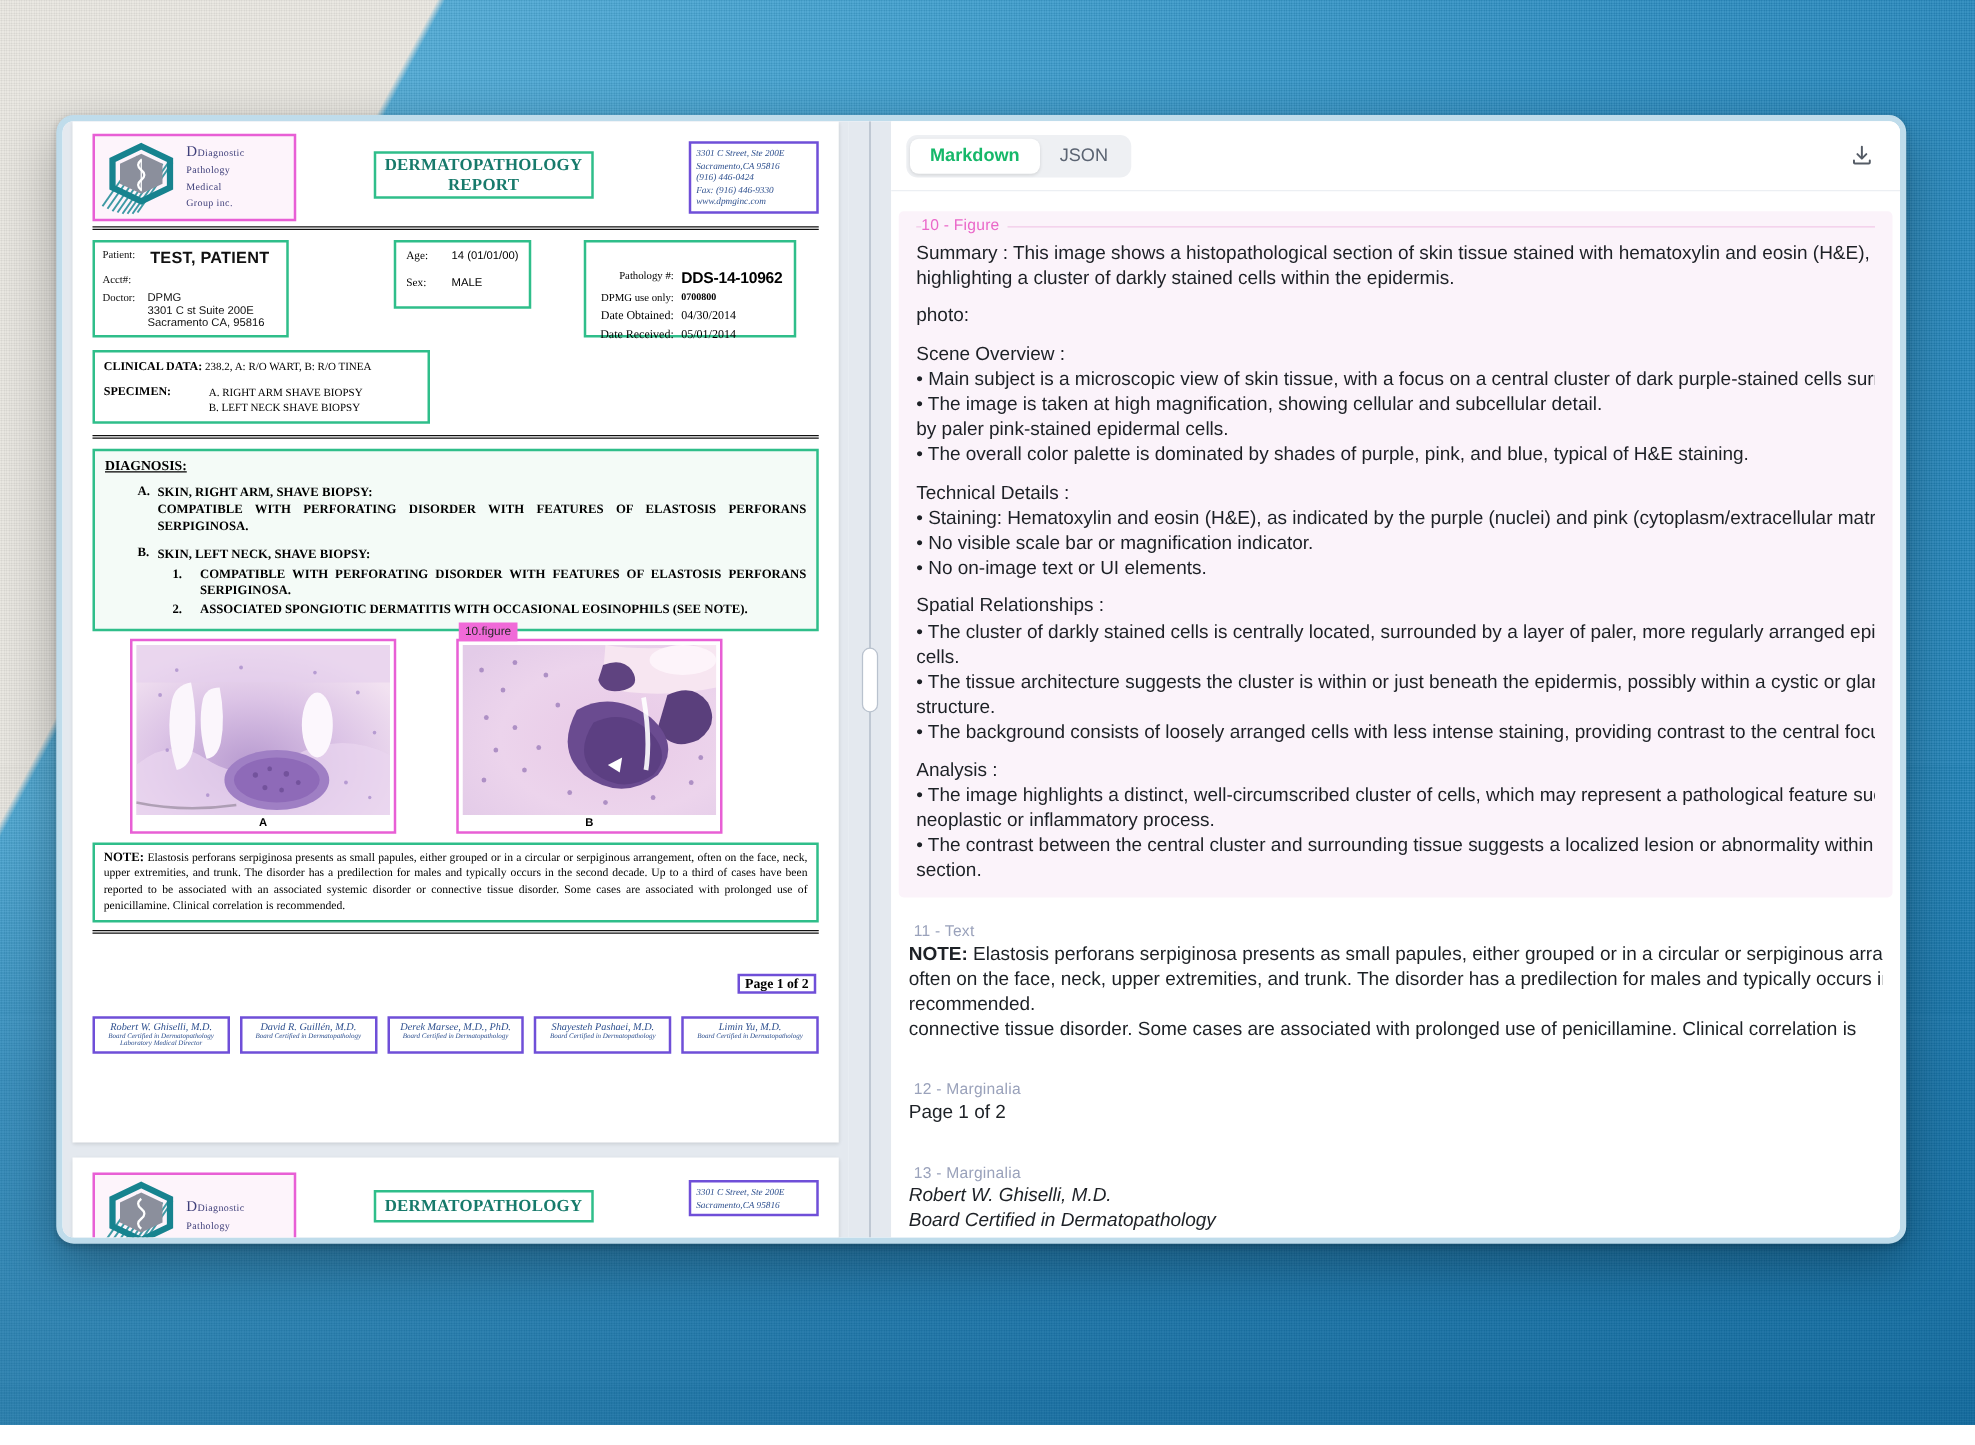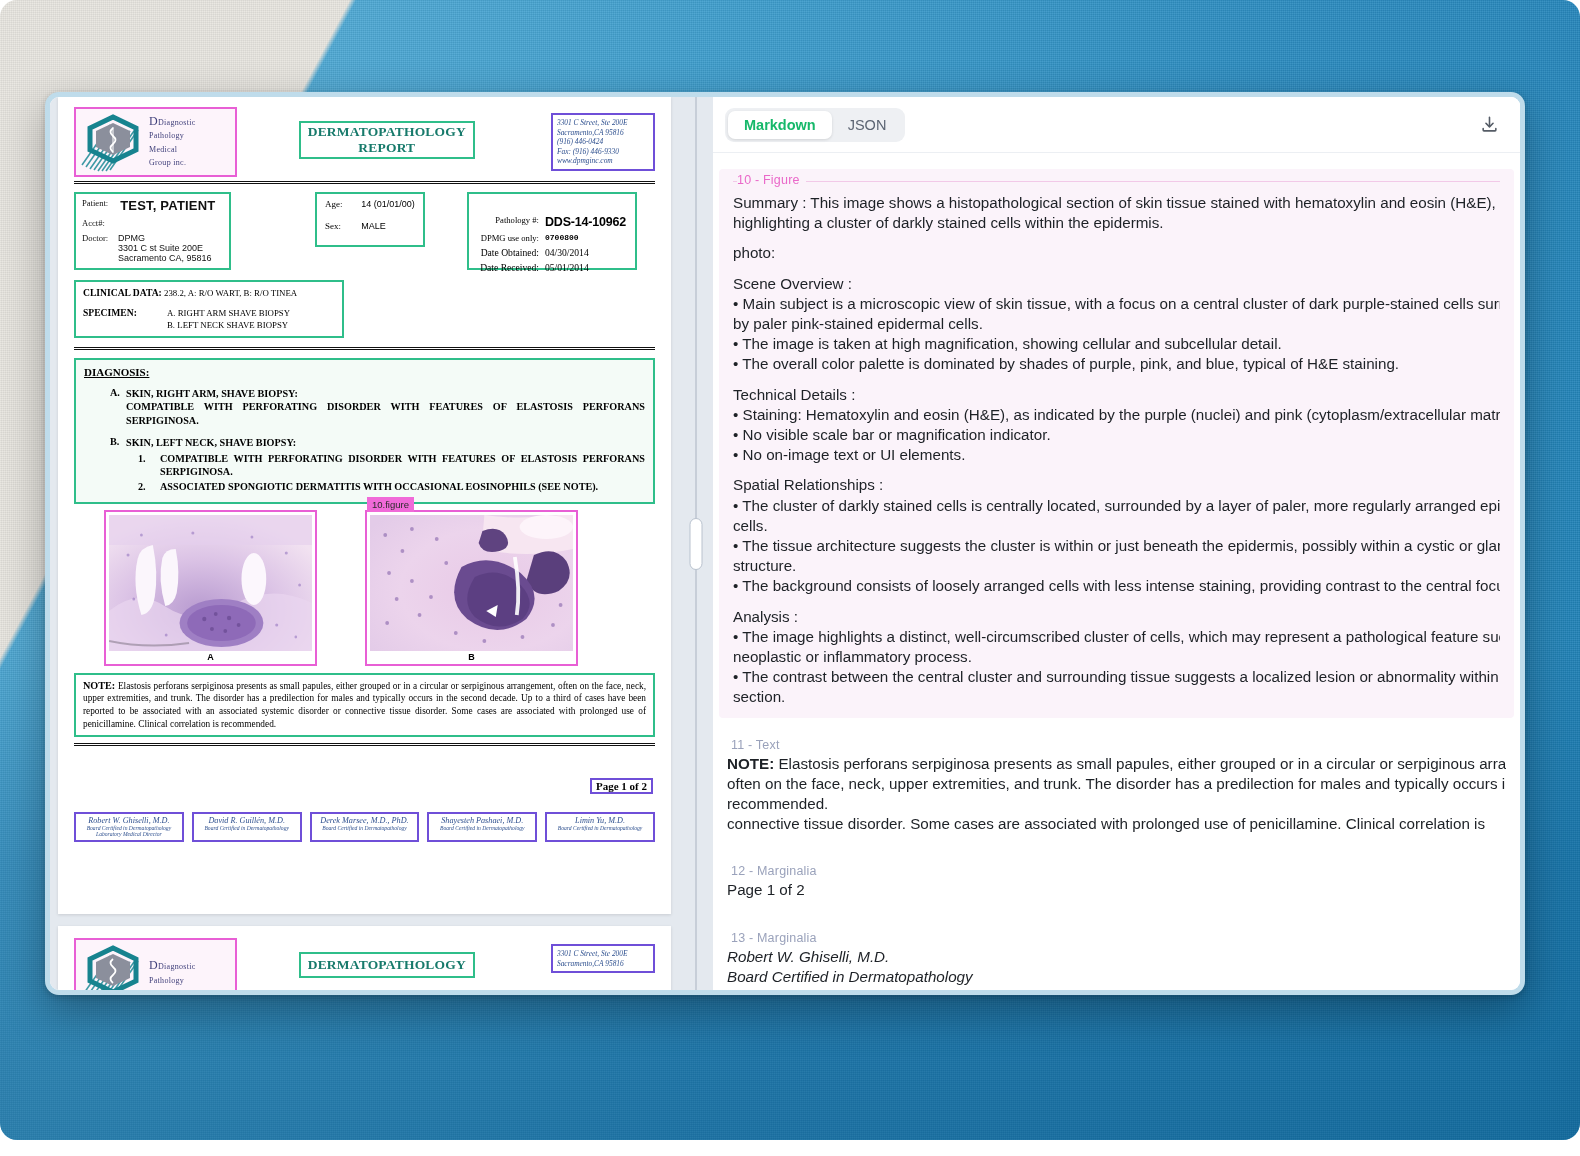--- a/index.html
+++ b/index.html
@@ -14,21 +14,20 @@
   
   #desktop {
     position: relative;
     width: 1580px; height: 1140px;
     background:
       linear-gradient(118deg,
         #e8e6e0 0%, #e8e6e0 16%,
         #4fa9d4 16.3%, #3f9ecd 34%,
         #2c8cc0 60%, #1d7fb4 100%);
     overflow: hidden;
-    border-radius: 17px;
   }
   
   #desktop::before {
     content: "";
     position: absolute; inset: 0;
     background-image:
       repeating-linear-gradient(0deg, rgba(255,255,255,.055) 0 1px, rgba(0,0,0,.045) 1px 2px),
       repeating-linear-gradient(90deg, rgba(255,255,255,.05) 0 1px, rgba(0,0,0,.04) 1px 2px);
     opacity: .85;
     pointer-events: none;
@@ -153,21 +152,21 @@
     border: 2px solid #2fbe8a;
     width: 170px; height: 78px;
     margin-left: 36px;
     padding: 21px 6px 4px 4px;
     font-family: "Liberation Serif", serif;
     font-size: 8.6px;
   }
   .path-box .row { display: flex; margin-bottom: 4px; }
   .path-box .k { width: 72px; text-align: right; padding-right: 6px; }
   .path-box .big { font-family: "Liberation Sans", sans-serif; font-weight: bold; font-size: 12.5px; letter-spacing: -.2px; }
-  .path-box .sm { font-family: Liberation Mono, monospace; font-weight: bold; font-size: 8px; }
+  .path-box .sm { font-family: Liberation Serif, serif; font-weight: bold; font-size: 8px; }
   .path-box .dt { font-size: 9.6px; }
 
   
   .clin-box {
     border: 2px solid #2fbe8a;
     margin-top: 10px;
     width: 270px; padding: 5px 7px;
     font-family: "Liberation Serif", serif;
     font-size: 8.8px;
     line-height: 12px;
@@ -677,22 +676,22 @@
               <div class="sec-rule"></div>
               <div class="sec-label">10 - Figure</div>
               <div style="margin-top: 8px;">
                 <div class="md-line">Summary : This image shows a histopathological section of skin tissue stained with hematoxylin and eosin (H&amp;E),</div>
                 <div class="md-line">highlighting a cluster of darkly stained cells within the epidermis.</div>
                 <div class="md-line spacer"></div>
                 <div class="md-line">photo:</div>
                 <div class="md-line spacer"></div>
                 <div class="md-line">Scene Overview :</div>
                 <div class="md-line">• Main subject is a microscopic view of skin tissue, with a focus on a central cluster of dark purple-stained cells surrounded</div>
+                <div class="md-line">• The image is taken at high magnification, showing cellular and subcellular detail.</div>
                 <div class="md-line">by paler pink-stained epidermal cells.</div>
-                <div class="md-line">• The image is taken at high magnification, showing cellular and subcellular detail.</div>
                 <div class="md-line">• The overall color palette is dominated by shades of purple, pink, and blue, typical of H&amp;E staining.</div>
                 <div class="md-line spacer"></div>
                 <div class="md-line">Technical Details :</div>
                 <div class="md-line">• Staining: Hematoxylin and eosin (H&amp;E), as indicated by the purple (nuclei) and pink (cytoplasm/extracellular matrix) hues.</div>
                 <div class="md-line">• No visible scale bar or magnification indicator.</div>
                 <div class="md-line">• No on-image text or UI elements.</div>
                 <div class="md-line spacer"></div>
                 <div class="md-line">Spatial Relationships :</div>
                 <div class="md-line">• The cluster of darkly stained cells is centrally located, surrounded by a layer of paler, more regularly arranged epidermal</div>
                 <div class="md-line">cells.</div>

